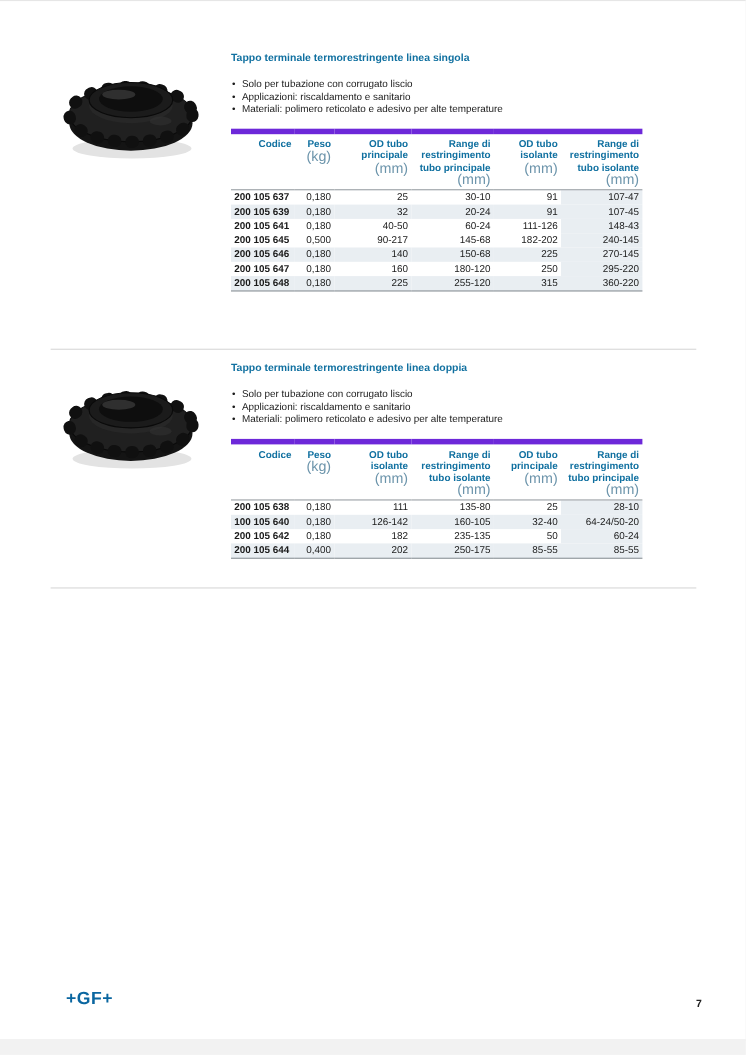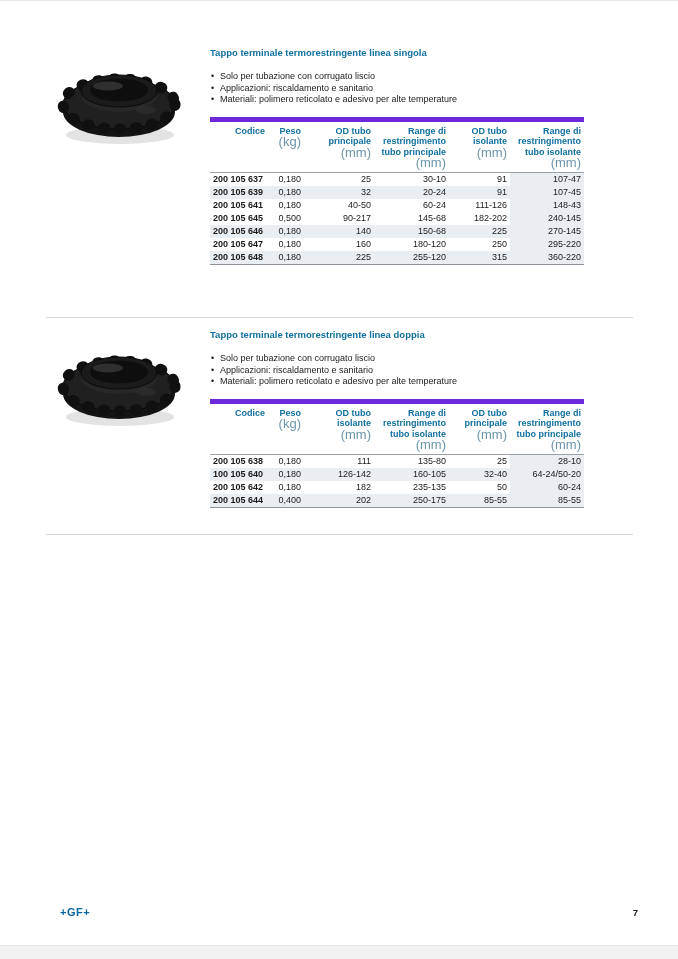--- a/index.html
+++ b/index.html
@@ -91,21 +91,21 @@
   .divider {
     position:absolute; left:46px; width:587px; height:0;
     border-top:1px solid #d8d8d8;
   }
   .divider1 { top:316px; }
   .divider2 { top:533px; }
 
   .footer-logo {
     position:absolute; left:60px; bottom:27px;
     color:#0a66a0; font-weight:bold;
-    font-size:11px; letter-spacing:0.5px;
+    font-size:16px; letter-spacing:0.5px;
   }
   .page-number {
     position:absolute; right:40px; bottom:27px;
     font-size:9.5px; font-weight:bold; color:#222;
   }
 </style>
 </head>
 <body>
 
 <div class="page">

